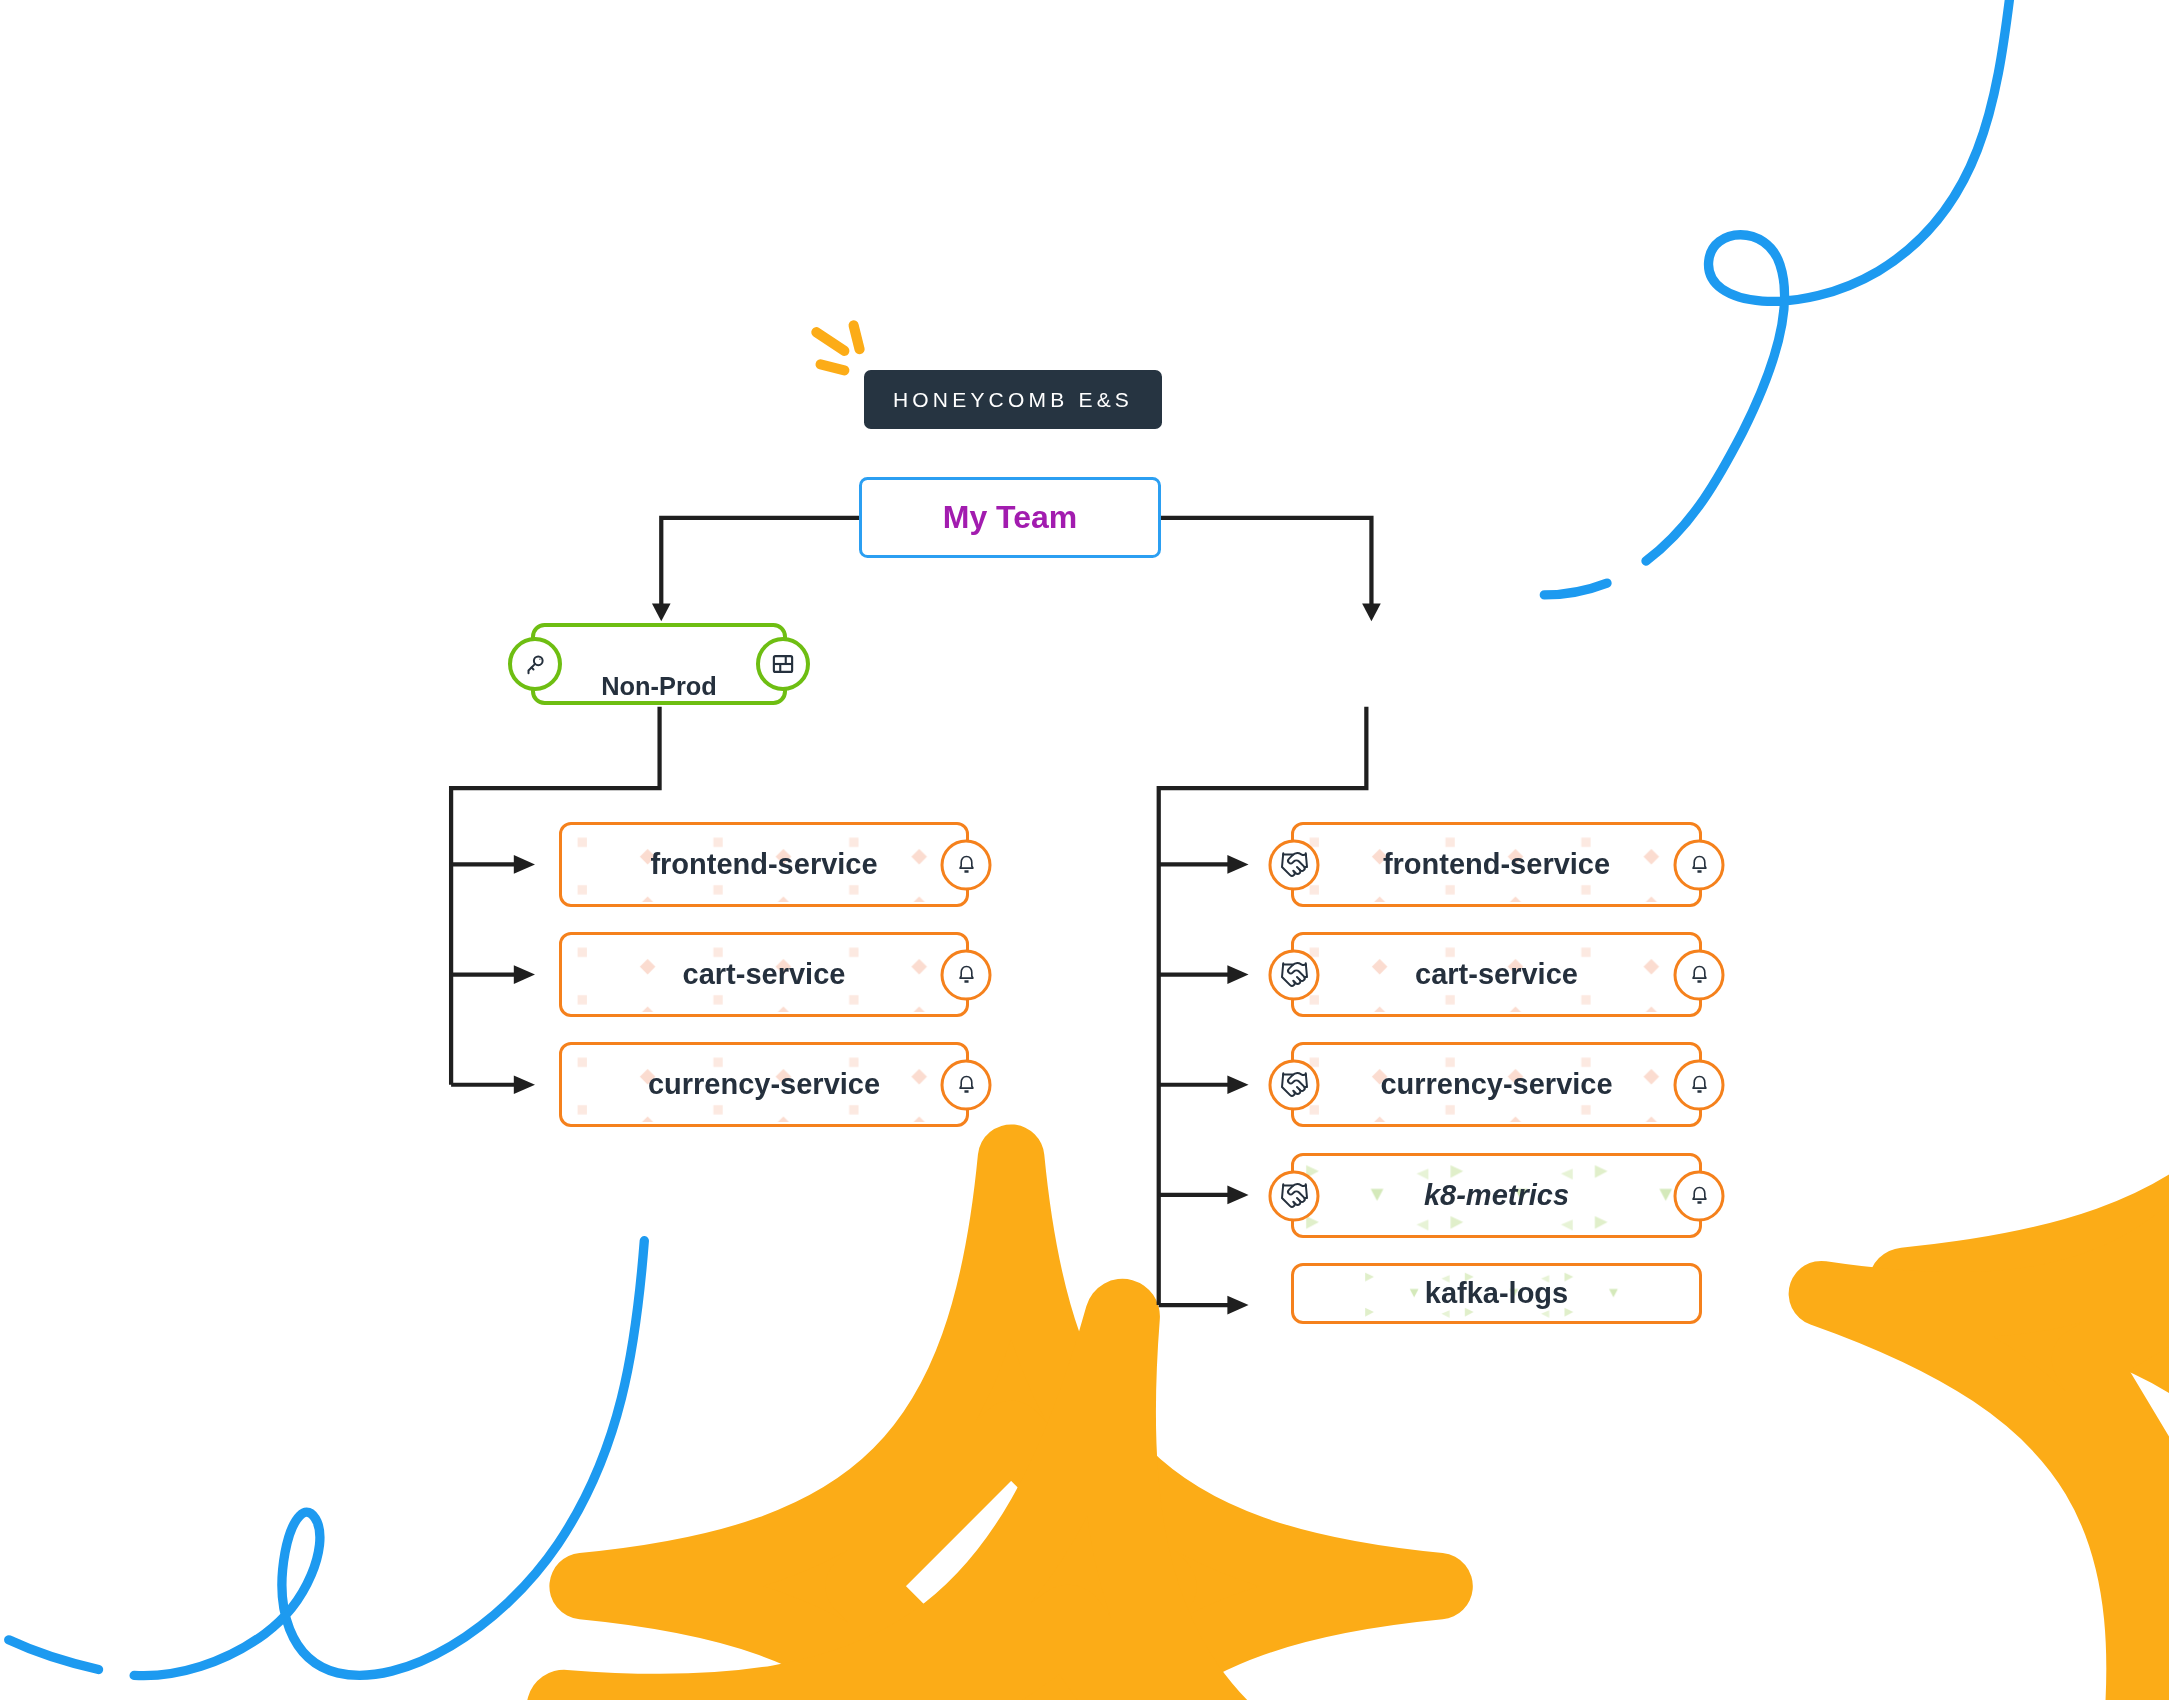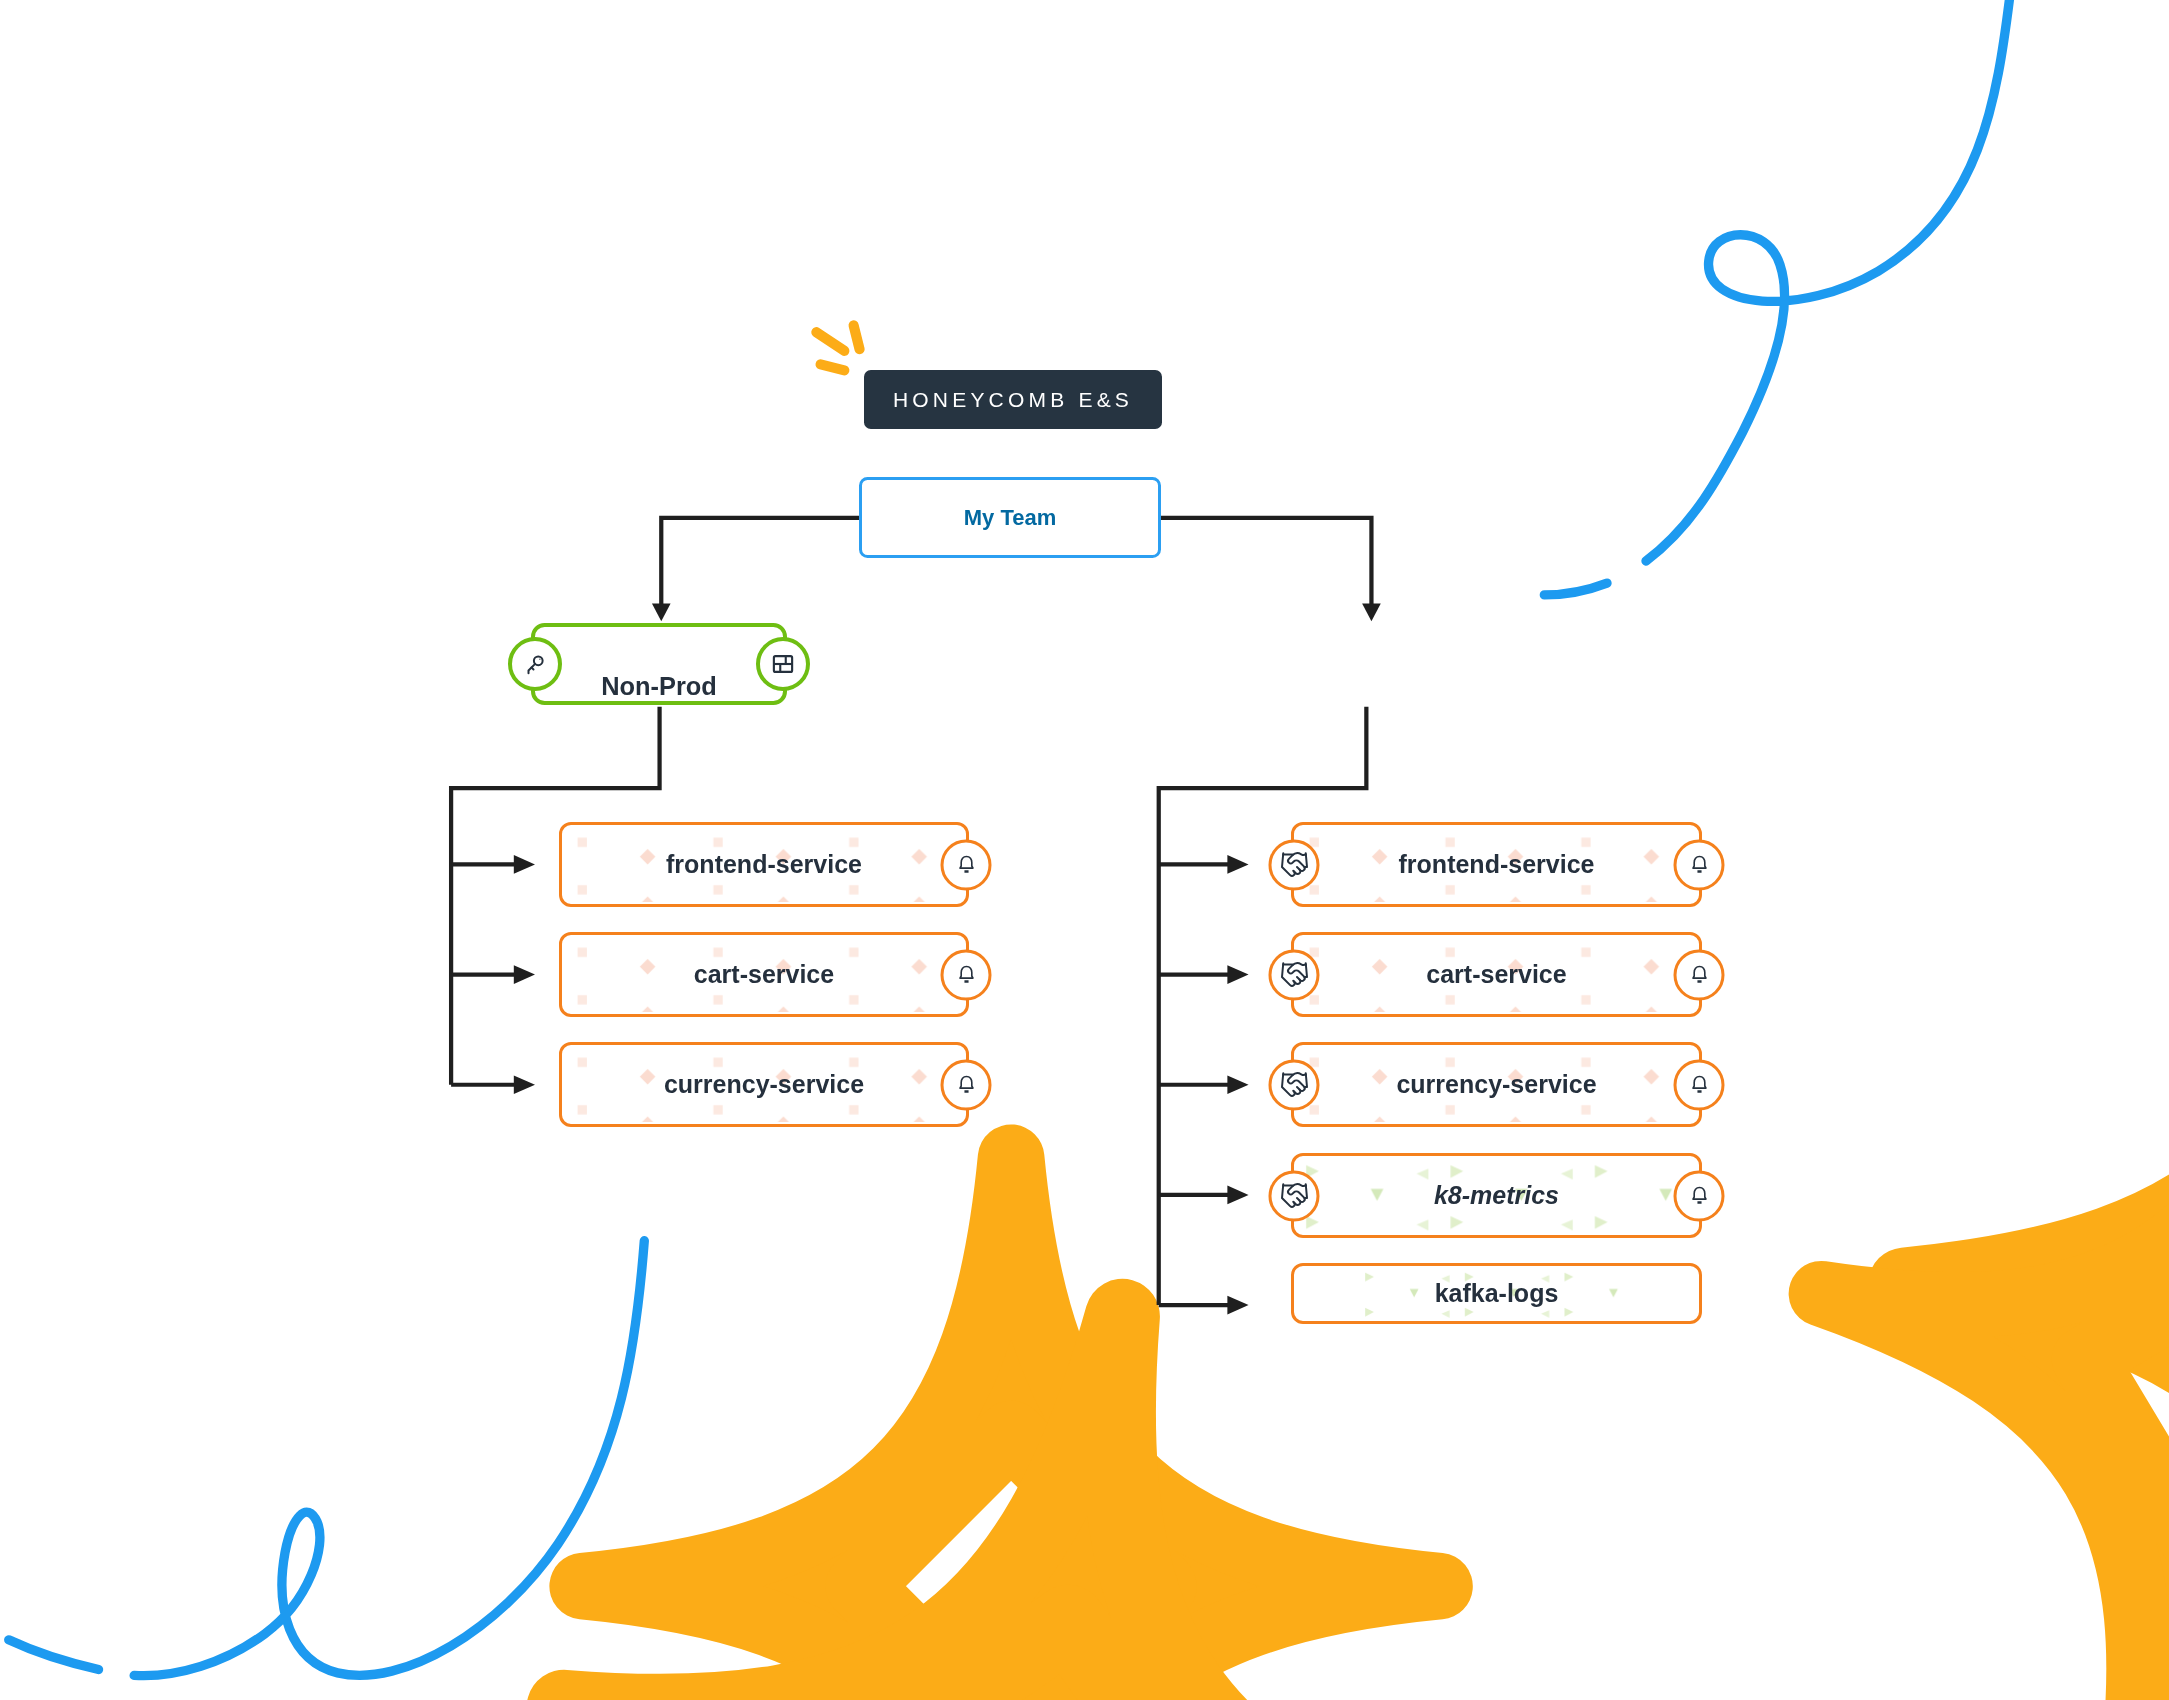--- a/index.html
+++ b/index.html
@@ -11,29 +11,29 @@
   .node{position:absolute;box-sizing:border-box;background:#ffffff;
     display:flex;align-items:center;justify-content:center;}
   .badge{
     position:absolute;left:864px;top:370px;width:298px;height:59px;
     background:#263441;border-radius:6.8px;display:flex;align-items:center;justify-content:center;
     color:#ffffff;font-size:21px;font-weight:400;letter-spacing:4.2px;
   }
   .root{
     left:859px;top:477px;width:302px;height:81px;
     border:3.4px solid #2b9ff2;border-radius:8.5px;
-    color:#0369a1;font-size:22px;font-weight:700;
+    color:#a21caf;font-size:32px;font-weight:700;
   }
   .env{
     top:623px;height:82px;border:4.2px solid #6ebe12;border-radius:13.6px;
     color:#25303d;font-size:25.4px;font-weight:700;
   }
   .svc{
     height:85px;border:3.4px solid #f5811c;border-radius:12px;
-    color:#25303d;font-size:25px;font-weight:700;
+    color:#25303d;font-size:29px;font-weight:700;
   }
   .svc .pat{position:absolute;left:1.7px;top:1.7px;width:calc(100% - 3.4px);height:calc(100% - 3.4px);
     border-radius:8.5px;}
   .label{position:relative;z-index:2;}
   .circle{
     position:absolute;background:#ffffff;border-radius:50%;box-sizing:border-box;
     display:flex;align-items:center;justify-content:center;z-index:3;
     top:50%;transform:translate(-50%,-50%);
   }
   .c-left{left:0;}

